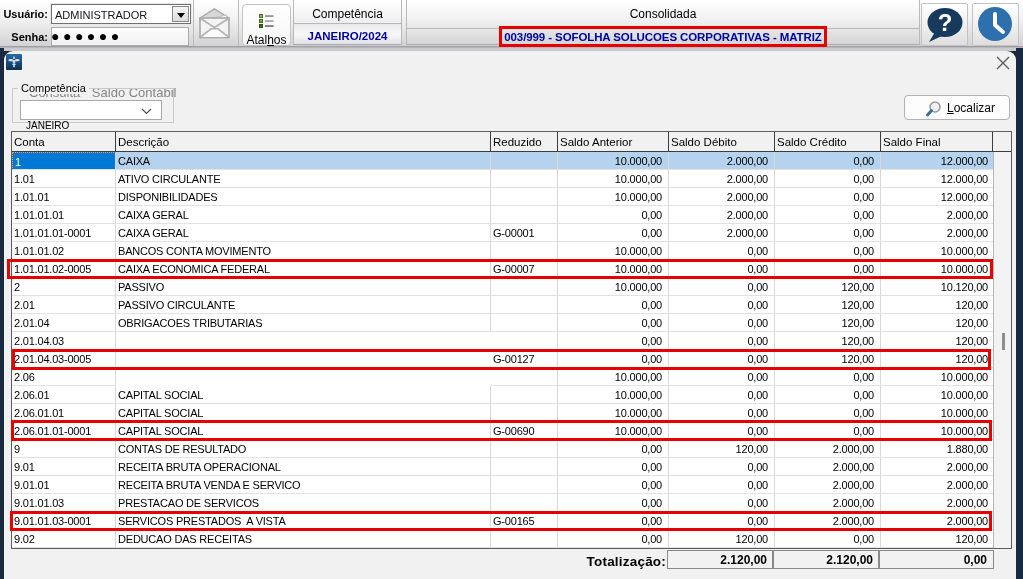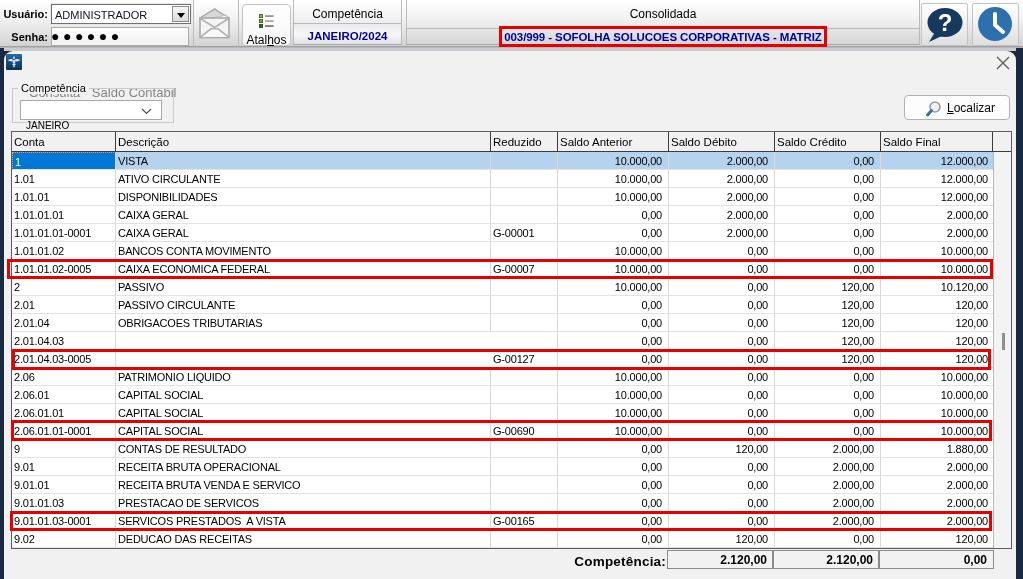--- a/index.html
+++ b/index.html
@@ -224,21 +224,21 @@
         <div class="hc" style="left:104px;width:375px">Descrição</div>
         <div class="hc" style="left:479px;width:67px">Reduzido</div>
         <div class="hc" style="left:546px;width:111px">Saldo Anterior</div>
         <div class="hc" style="left:657px;width:106px">Saldo Débito</div>
         <div class="hc" style="left:763px;width:106px">Saldo Crédito</div>
         <div class="hc" style="left:869px;width:112px">Saldo Final</div>
       </div>
       <div id="rows">
 <div class="row" style="top:0px">
             <div class="c k1 sel1">1</div>
-            <div class="c k2 selr">VISTA</div>
+            <div class="c k2 selr">CAIXA</div>
             <div class="c k3 selr"></div>
             <div class="c k4 num selr">10.000,00</div>
             <div class="c k5 num selr">2.000,00</div>
             <div class="c k6 num selr">0,00</div>
             <div class="c k7 num selr">12.000,00</div>
           </div>
 <div class="row" style="top:18px">
             <div class="c k1 ">1.01</div>
             <div class="c k2 ">ATIVO CIRCULANTE</div>
             <div class="c k3 "></div>
@@ -330,21 +330,20 @@
 <div class="row" style="top:198px">
             <div class="c k1 ">2.01.04.03-0005</div>
             <div class="c k3 ">G-00127</div>
             <div class="c k4 num ">0,00</div>
             <div class="c k5 num ">0,00</div>
             <div class="c k6 num ">120,00</div>
             <div class="c k7 num ">120,00</div>
           </div>
 <div class="row" style="top:216px">
             <div class="c k1 ">2.06</div>
-            <div class="c k2 ">PATRIMONIO LIQUIDO</div>
             <div class="c k3 "></div>
             <div class="c k4 num ">10.000,00</div>
             <div class="c k5 num ">0,00</div>
             <div class="c k6 num ">0,00</div>
             <div class="c k7 num ">10.000,00</div>
           </div>
 <div class="row" style="top:234px">
             <div class="c k1 ">2.06.01</div>
             <div class="c k2 ">CAPITAL SOCIAL</div>
             <div class="c k3 "></div>
@@ -424,21 +423,21 @@
             <div class="c k5 num ">120,00</div>
             <div class="c k6 num ">0,00</div>
             <div class="c k7 num ">120,00</div>
           </div>
 </div>
       <div id="scrollstrip">
           <div id="thumb"></div>
         </div>
     </div>
 
-    <div id="totlabel">Competência:</div>
+    <div id="totlabel">Totalização:</div>
     <div class="totbox" id="tb1">2.120,00</div>
     <div class="totbox" id="tb2">2.120,00</div>
     <div class="totbox" id="tb3">0,00</div>
   </div>
 
   <div class="redrow" style="top:259px;left:7px;width:986px;height:20px"></div>
   <div class="redrow" style="top:349px;left:12px;width:979px;height:21px"></div>
   <div class="redrow" style="top:420px;left:11px;width:981px;height:21px"></div>
   <div class="redrow" style="top:511px;left:10px;width:982px;height:20px"></div>
 </div>

